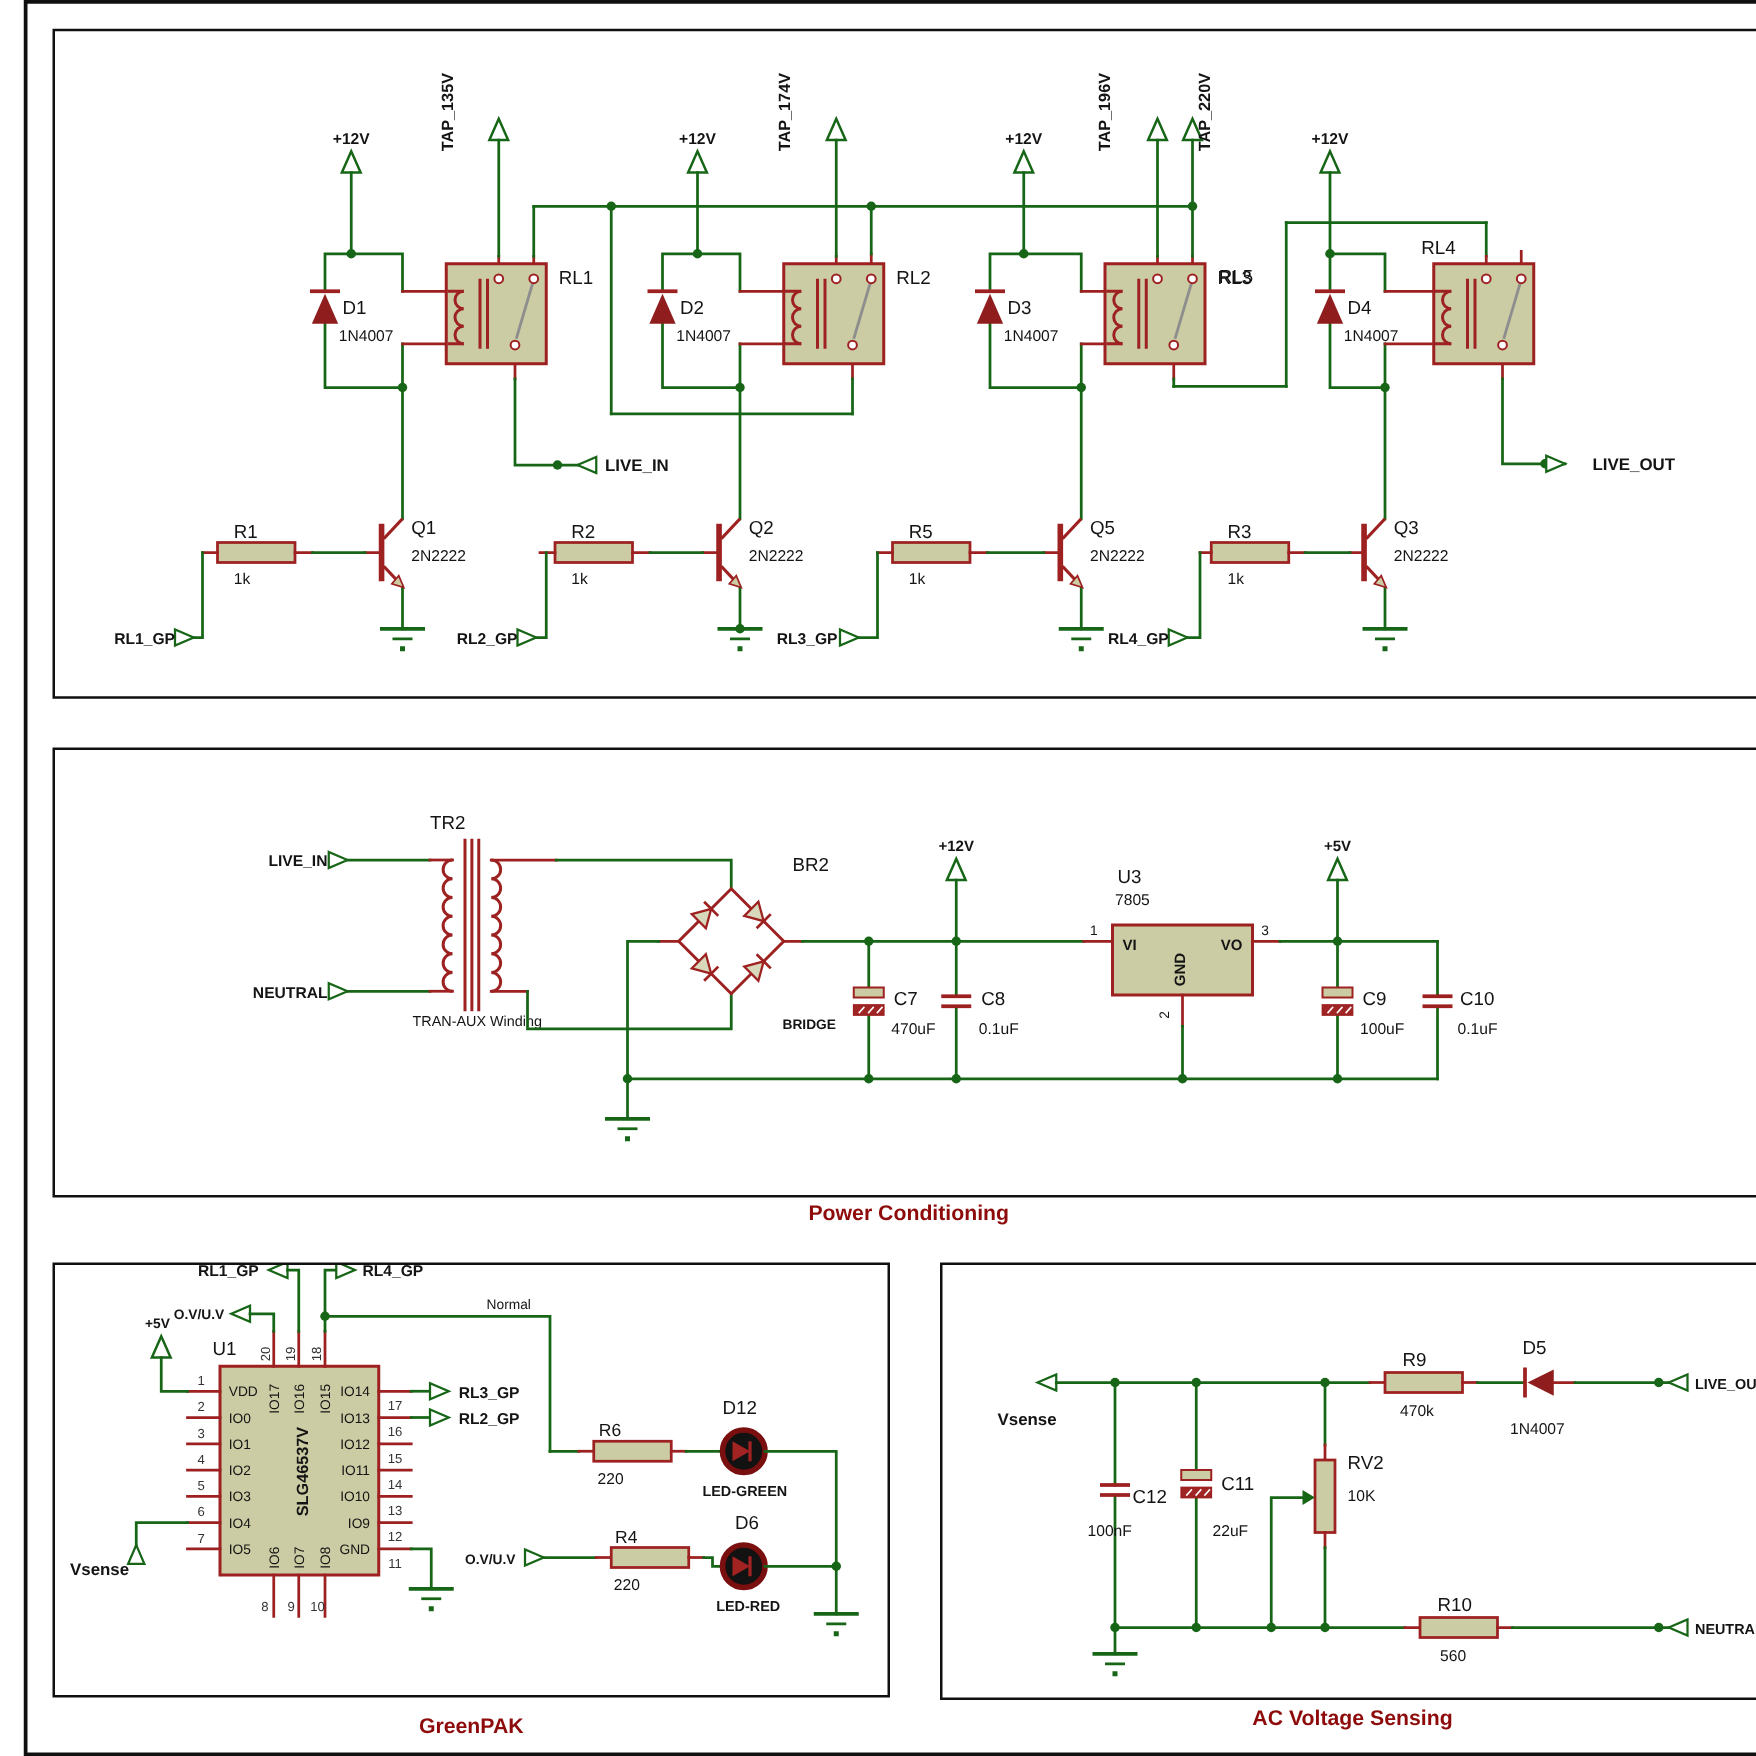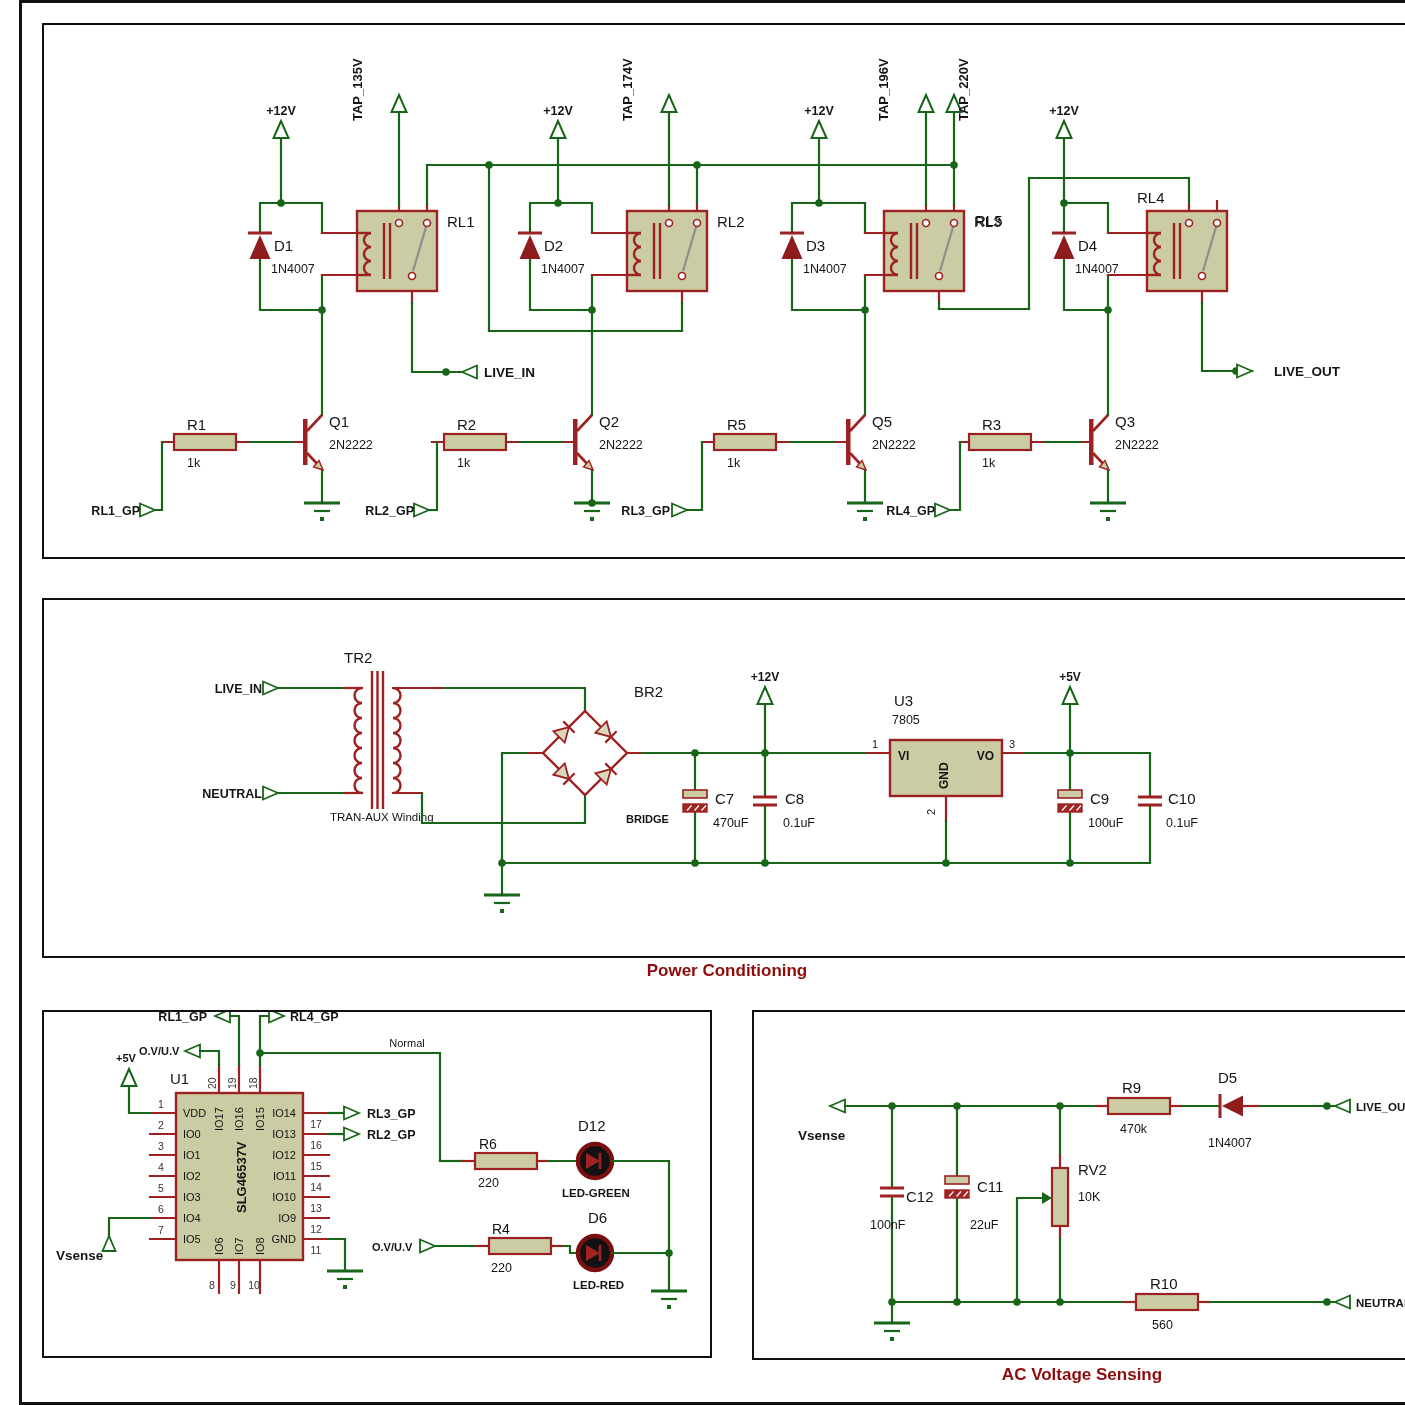--- a/index.html
+++ b/index.html
@@ -446,20 +446,21 @@
           <path class="w" d="M541,1243 H548 M548,1243 V1250 M548,1250 H556"></path>
     <use href="#ledsym" transform="translate(573,1250)"></use>
     <text class="ref" x="566" y="1220">D6</text>
     <text class="net" x="551" y="1286" style="font-size:11.5px">LED-RED</text>
     <path class="w" d="M590,1250 H647 M647,1250 V1288"></path>
     <use href="#jdot" transform="translate(647,1250)"></use>
     <use href="#gndsym" transform="translate(647,1288)"></use>
   </g>
 </svg>
 </div>
+<div class="title" style="left:20px;top:1368px;width:670px;">GreenPAK</div>
 
 <div class="panel" style="left:730px;top:1007px;width:660px;height:350px;">
 <svg width="656" height="346" viewBox="732 1009 656 346">
 
   <g>
     <use href="#tleft" transform="translate(808,1103)"></use>
     <text class="net" x="776" y="1137" style="font-size:13.5px">Vsense</text>
     <path class="w" d="M823,1103 H1074"></path>
     <use href="#jdot" transform="translate(870,1103)"></use>
           <use href="#jdot" transform="translate(935,1103)"></use>

